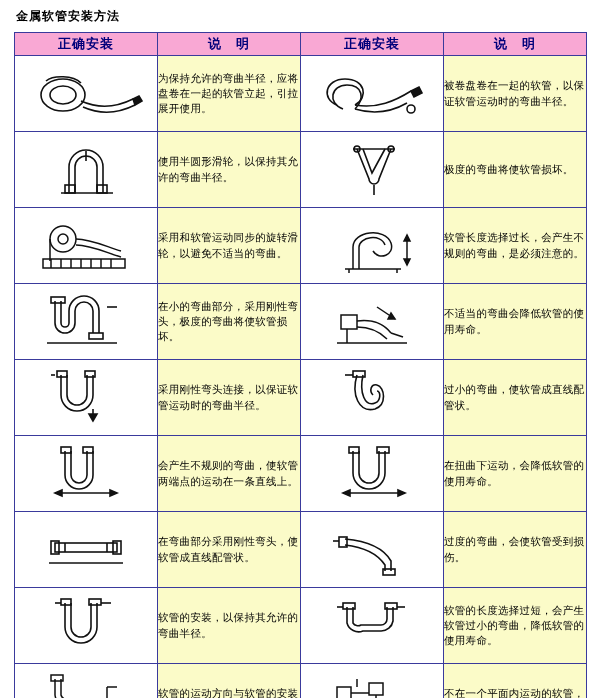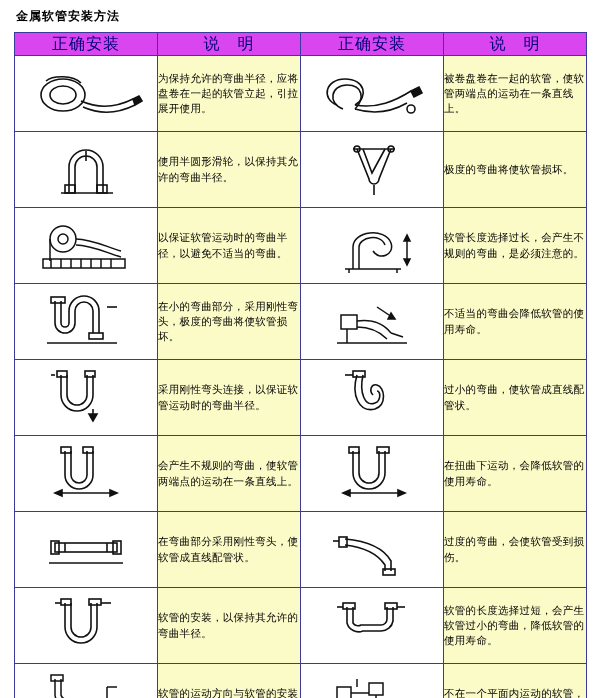--- a/index.html
+++ b/index.html
@@ -33,24 +33,24 @@
     width: 572px;
     table-layout: fixed;
     border: 1px solid #2b2b8f;
   }
   table.hose-table td, table.hose-table th {
     border: 1px solid #3a3a9c;
     padding: 0;
     vertical-align: middle;
   }
   thead th {
-    background: #d946ef;
+    background: #f9a8d4;
     color: #00007a;
-    font-size: 16px;
-    font-weight: normal;
+    font-size: 13px;
+    font-weight: bold;
     height: 22px;
     letter-spacing: 1px;
   }
   .col-img { width: 143px; }
   .col-txt { width: 143px; }
   td.img-cell {
     background: #ffffff;
     text-align: center;
     padding: 2px 0;
   }
@@ -108,21 +108,21 @@
             <g class="sk" stroke-width="1.6">
               <path d="M30 40 C 14 34, 18 14, 38 14 C 58 14, 62 32, 48 40"></path>
               <path d="M36 44 C 20 38, 24 20, 40 20 C 56 20, 58 34, 48 44"></path>
               <path d="M48 40 C 70 44, 88 36, 104 26"></path>
               <path d="M104 26 L 112 22 L 115 28 L 107 32 Z" fill="#111"></path>
               <path d="M48 44 C 68 50, 86 46, 100 38"></path>
               <circle cx="104" cy="44" r="4"></circle>
             </g>
           </svg>
         </td>
-        <td class="txt-cell">被卷盘卷在一起的软管，使软管两端点的运动在一条直线上。</td>
+        <td class="txt-cell">被卷盘卷在一起的软管，以保证软管运动时的弯曲半径。</td>
       </tr>
 
       <tr>
         <td class="img-cell">
           <svg width="130" height="58" viewBox="0 0 130 58">
             <g class="sk" stroke-width="1.6">
               <path d="M48 52 L 48 26 A 17 17 0 0 1 82 26 L 82 52"></path>
               <path d="M54 52 L 54 26 A 11 11 0 0 1 76 26 L 76 52"></path>
               <line x1="40" y1="52" x2="92" y2="52"></line>
               <rect x="44" y="44" width="10" height="8"></rect>
@@ -160,21 +160,21 @@
               <line x1="30" y1="42" x2="30" y2="51"></line>
               <line x1="40" y1="42" x2="40" y2="51"></line>
               <line x1="50" y1="42" x2="50" y2="51"></line>
               <line x1="60" y1="42" x2="60" y2="51"></line>
               <line x1="70" y1="42" x2="70" y2="51"></line>
               <line x1="80" y1="42" x2="80" y2="51"></line>
               <line x1="90" y1="42" x2="90" y2="51"></line>
             </g>
           </svg>
         </td>
-        <td class="txt-cell">以保证软管运动时的弯曲半径，以避免不适当的弯曲。</td>
+        <td class="txt-cell">采用和软管运动同步的旋转滑轮，以避免不适当的弯曲。</td>
         <td class="img-cell">
           <svg width="130" height="58" viewBox="0 0 130 58">
             <g class="sk" stroke-width="1.5">
               <path d="M46 52 L 46 30 C 46 14, 78 10, 84 26 C 88 38, 72 44, 66 34"></path>
               <path d="M52 52 L 52 30 C 52 20, 74 16, 78 28"></path>
               <line x1="38" y1="52" x2="94" y2="52"></line>
               <line x1="42" y1="52" x2="42" y2="56"></line>
               <line x1="90" y1="52" x2="90" y2="56"></line>
               <line x1="100" y1="18" x2="100" y2="48"></line>
               <path d="M100 18 l -3 6 l 6 0 z" fill="#111"></path>

